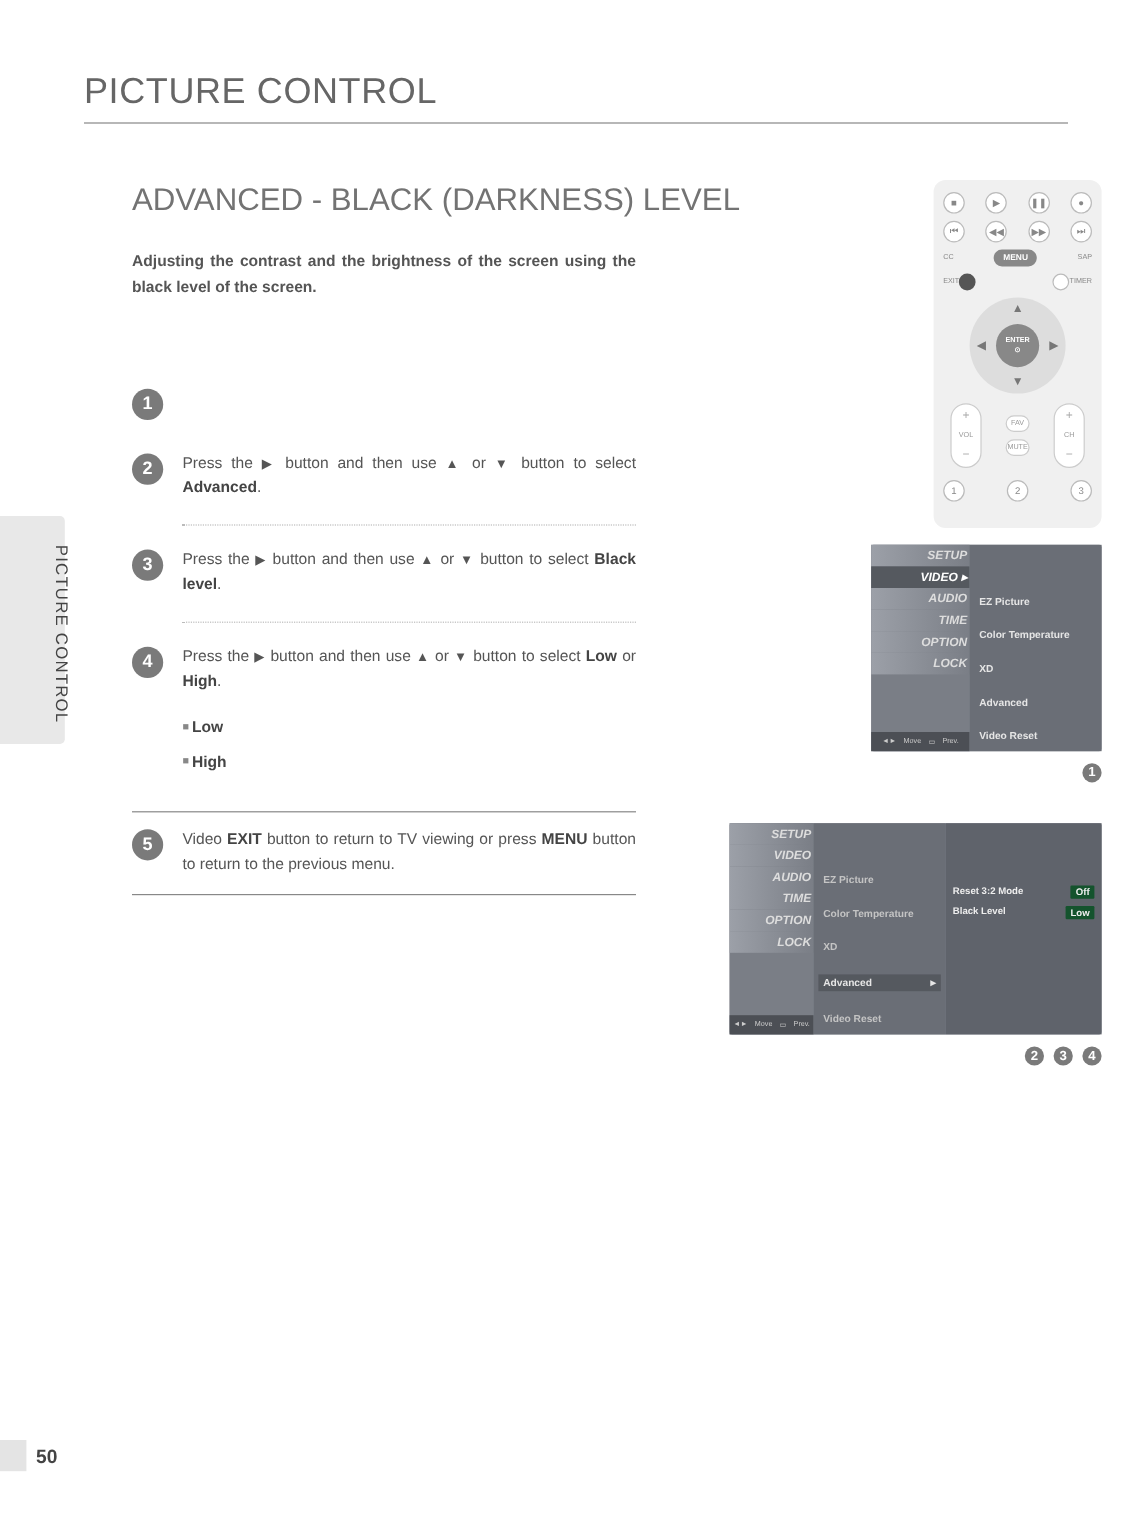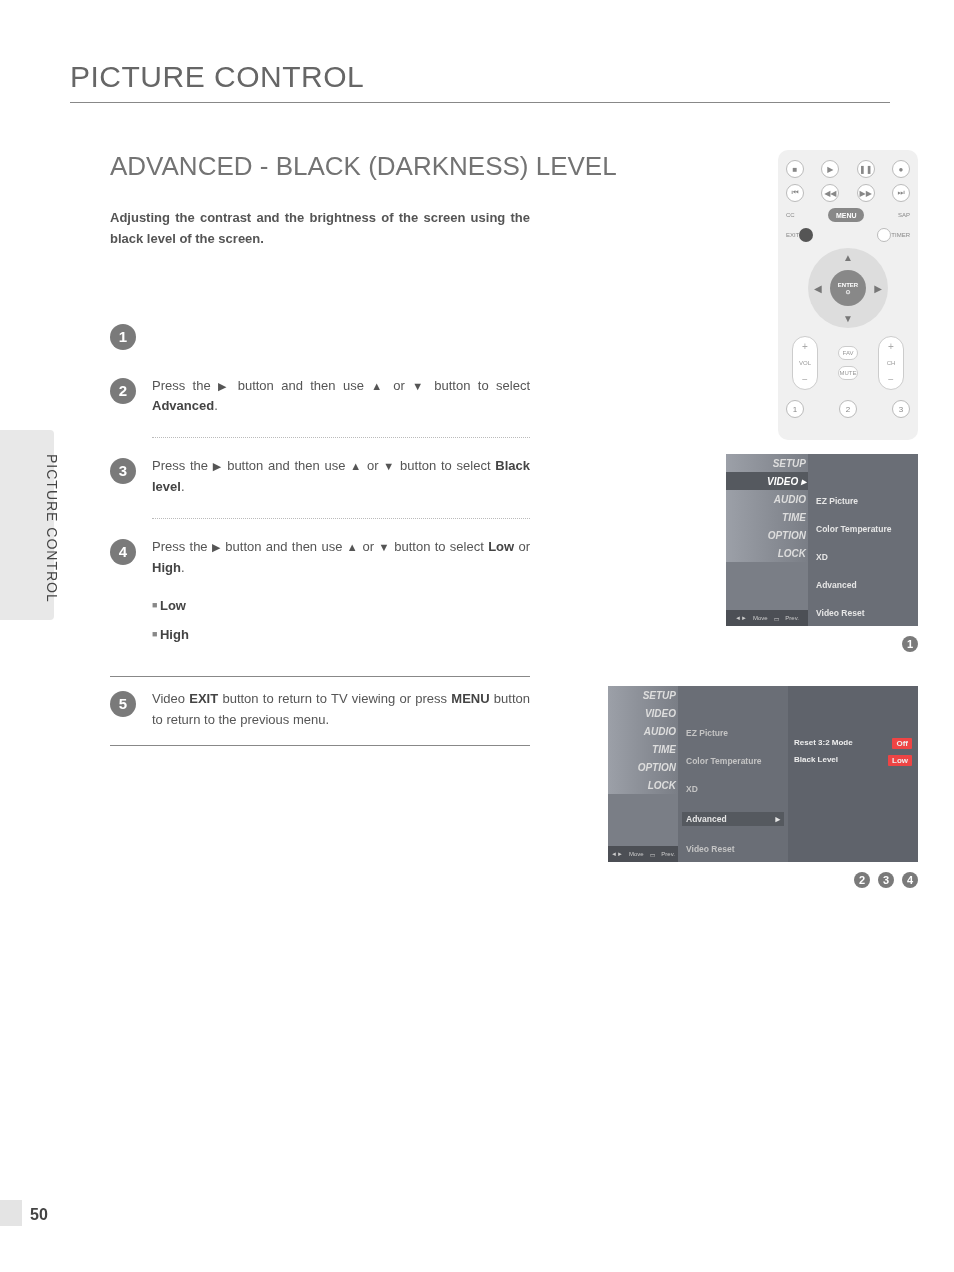--- a/index.html
+++ b/index.html
@@ -165,21 +165,21 @@
   }
   .badge1 { right: 36px; top: 636px; }
 
   .osd2 { right: 36px; top: 686px; width: 310px; height: 176px; display: flex; }
   .osd2 .side { width: 70px; }
   .osd2 .pane { width: 110px; flex: none; }
   .osd2 .pane2 {
     flex: 1; background: #5f636b; padding: 52px 6px 6px; display: flex; flex-direction: column; gap: 6px;
   }
   .osd2 .pane2 .row2 { display: flex; justify-content: space-between; font-size: 8px; font-weight: bold; color: #eee; }
-  .osd2 .pane2 .val { background: #ef4444; padding: 1px 4px; border-radius: 1px; }
+  .osd2 .pane2 .val { background: #14532d; padding: 1px 4px; border-radius: 1px; }
   .badge-row { position: absolute; right: 36px; top: 872px; display: flex; gap: 8px; }
 
   .page-num {
     position: absolute; left: 30px; bottom: 48px; font-weight: 800; font-size: 16px; color: #444;
   }
   .page-num::before {
     content: ""; position: absolute; left: -30px; top: -6px; width: 22px; height: 26px; background: #e4e4e4;
   }
 </style>
 </head>

